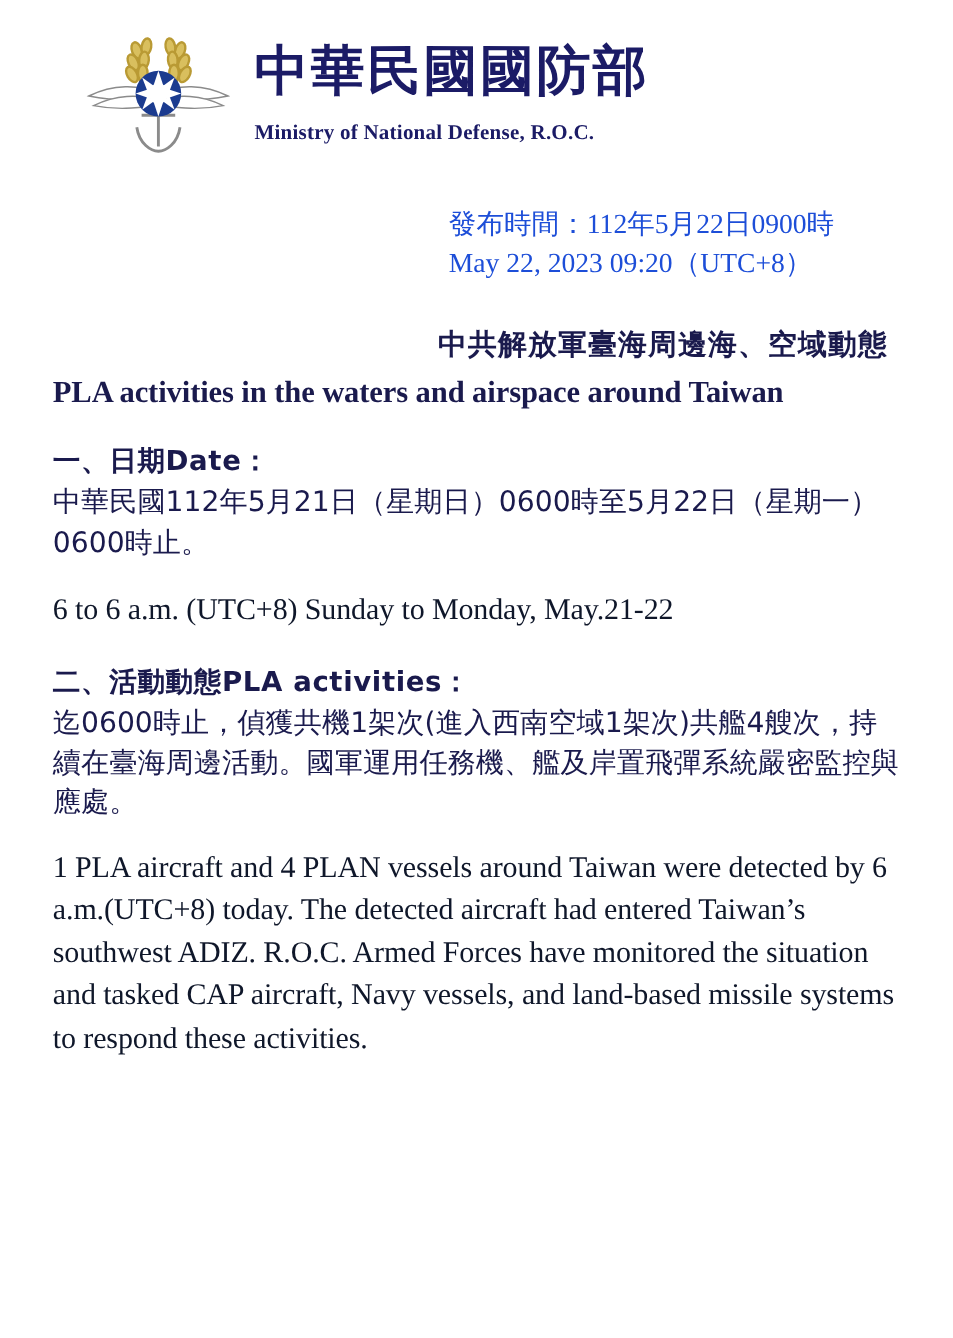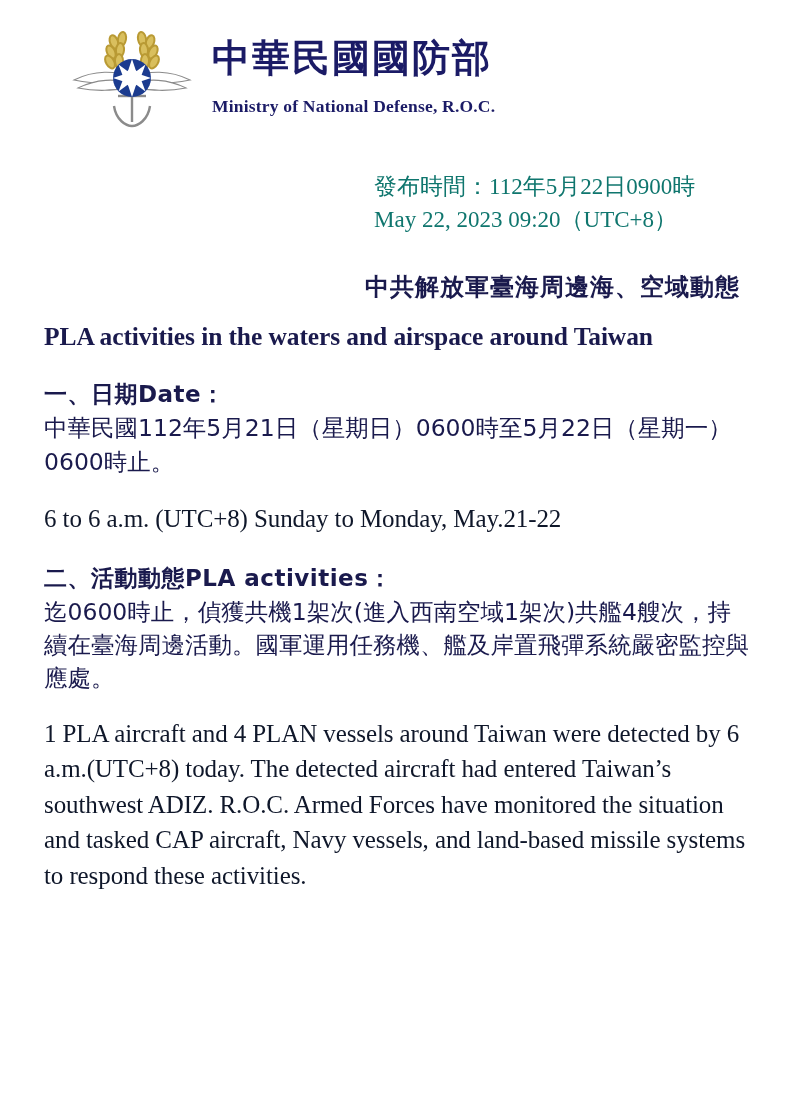--- a/index.html
+++ b/index.html
@@ -37,21 +37,21 @@
     position: relative;
   }
   .emblem svg { display: block; }
   .header-text {
     margin-left: 14px;
     padding-bottom: 6px;
   }
   .ministry-cn {
     font-family: "DejaVu Sans", sans-serif;
     font-weight: bold;
-    font-size: 38px;
+    font-size: 45px;
     letter-spacing: 2px;
     color: #1b1b66;
     line-height: 1.15;
     white-space: nowrap;
   }
   .ministry-en {
     font-family: "Liberation Serif", serif;
     font-weight: bold;
     font-size: 17.5px;
     color: #1b1b66;
@@ -59,37 +59,37 @@
     margin-top: 16px;
     white-space: nowrap;
   }
 
   
   .release {
     margin-top: 36px;
     padding-left: 330px;
     font-size: 23px;
     line-height: 1.45;
-    color: #0f766e;
+    color: #1d4ed8;
   }
   .release div { white-space: nowrap; }
 
   
   .title-cn {
     margin-top: 34px;
     font-family: "DejaVu Sans", sans-serif;
     font-weight: bold;
     font-size: 24px;
     text-align: right;
     letter-spacing: 1px;
     color: #1a1a4d;
     padding-right: 10px;
   }
   .title-en {
-    margin-top: 18px;
+    margin-top: 8px;
     font-size: 25.5px;
     font-weight: bold;
     line-height: 1.28;
     color: #1a1a4d;
     letter-spacing: -0.1px;
   }
 
   
   .section {
     margin-top: 26px;

